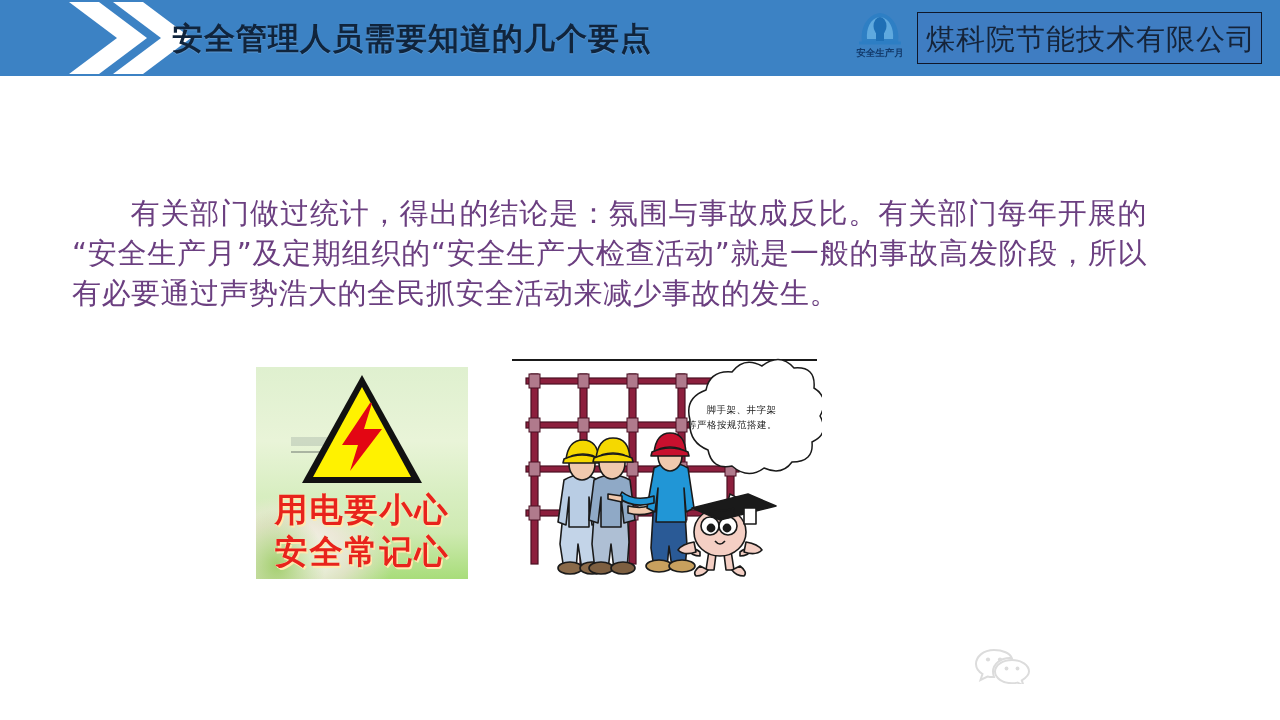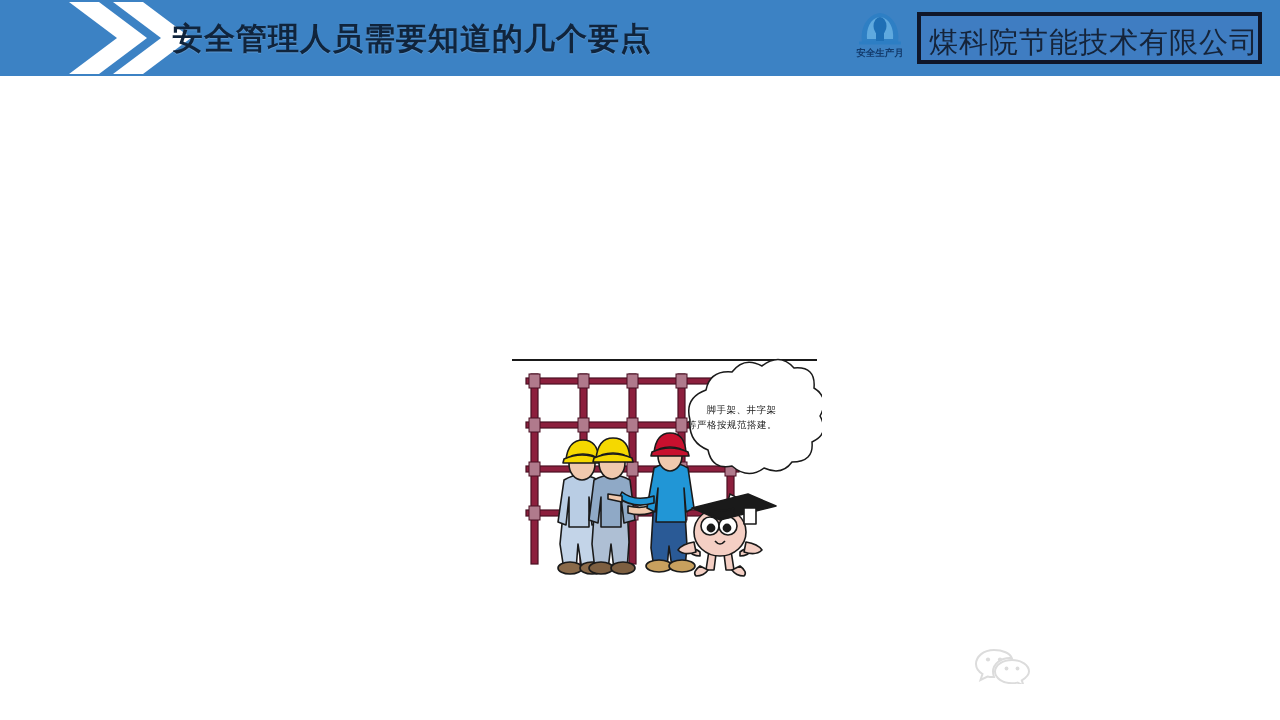--- a/index.html
+++ b/index.html
@@ -42,21 +42,21 @@
     font-weight:bold;
     color:#123a6b;
     letter-spacing:0px;
     white-space:nowrap;
     line-height:12px;
   }
   .company-box{
     position:absolute;left:917px;top:12px;
     width:345px;height:52px;
     background:#3f7dc2;
-    border:4px solid #0f172a;
+    border:1px solid #0f172a;
     box-sizing:border-box;
   }
   .company-box .cname{
     position:absolute;left:8px;top:5px;
     font-size:29px;
     line-height:42px;
     color:#15243a;
     letter-spacing:1px;
     white-space:nowrap;
     font-family:"DejaVu Sans","Liberation Sans",sans-serif;
@@ -174,21 +174,39 @@
       </div>
       <div class="mark-text">安全生产月</div>
     </div>
 
     <div class="company-box">
       <div class="cname">煤科院节能技术有限公司</div>
     </div>
   </div>
 
 
-
+  <div class="body-copy"><span class="indent"></span><span>有关部门做过统计，得出的结论是：氛围与事故成反比。有关部门每年开展的“安全生产月”及定期组织的“安全生产大检查活动”就是一般的事故高发阶段，所以有必要通过声势浩大的全民抓安全活动来减少事故的发生。</span></div>
+
+  <div class="poster">
+    <div class="bloom"></div>
+    <div class="bloom2"></div>
+    <div class="wm"></div>
+    <div class="wm2"></div>
+
+    <div class="tri">
+      <svg width="128" height="118" viewBox="0 0 128 118" aria-hidden="true">
+        <polygon points="64,4 124,112 4,112" fill="#111111"></polygon>
+        <polygon points="64,16 113,106 15,106" fill="#fff200"></polygon>
+        <path d="M72 32 L44 74 L60 74 L52 100 L84 58 L66 58 L74 32 Z" fill="#e30613"></path>
+      </svg>
+    </div>
+
+    <div class="l1">用电要小心</div>
+    <div class="l2">安全常记心</div>
+  </div>
 
   <div class="cartoon">
     <div class="topline"></div>
 
     <svg width="318" height="226" viewBox="0 0 318 226" aria-hidden="true" style="position:absolute;left:0;top:0;">
 
       <g stroke="#4a0f22" stroke-width="1.2">
 
         <rect x="27" y="18" width="7" height="190" fill="#8c1f3d"></rect>
         <rect x="76" y="18" width="7" height="190" fill="#8c1f3d"></rect>

